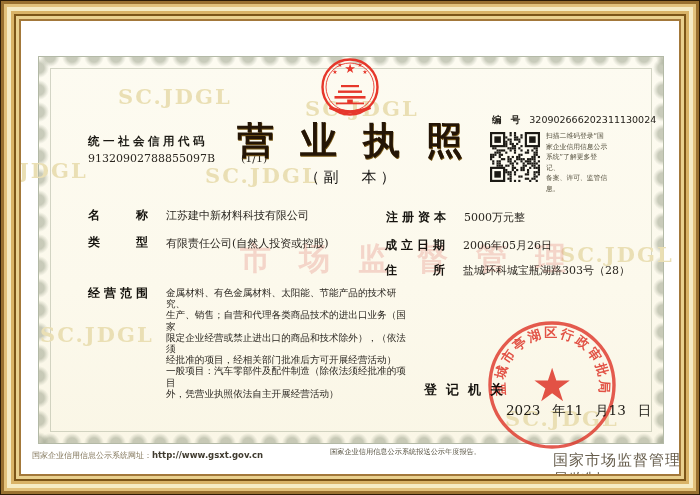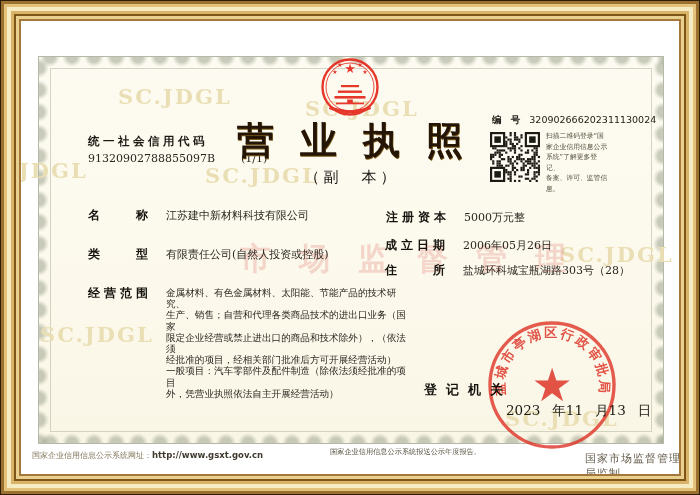--- a/index.html
+++ b/index.html
@@ -72,21 +72,21 @@
 
   .registrar{left:424px;top:381px;font-size:13px;font-weight:bold;letter-spacing:9px;color:#15130e;}
   .seal{left:484px;top:317px;width:136px;height:136px;z-index:4;mix-blend-mode:multiply;opacity:.92;}
   .dateline{left:506px;top:402px;display:flex;gap:12px;font-size:13.5px;color:#1c1a15;font-family:"DejaVu Serif",serif;}
 
   
   .foot{position:absolute;z-index:3;}
   .foot-left{left:32px;top:450px;font-size:8px;color:#82765a;}
   .foot-left b{color:#3f3a2e;font-size:8.5px;}
   .foot-mid{left:330px;top:447px;font-size:7.2px;line-height:9.6px;color:#55503f;}
-  .foot-right{left:553px;top:451px;font-size:11px;letter-spacing:1px;color:#665d4c;margin-left:32px;}
+  .foot-right{left:553px;top:451px;font-size:15px;letter-spacing:1px;color:#665d4c;}
 
   .emblem{left:320px;top:56px;width:60px;height:62px;z-index:4;}
 </style>
 </head>
 <body>
 
 <div class="stage">
 
   <div class="frame"></div>
 
@@ -315,21 +315,21 @@
       </svg>
     <div class="abs qr-caption preline">扫描二维码登录“国
 家企业信用信息公示
 系统”了解更多登记、
 备案、许可、监管信息。</div>
 
     <div class="row" style="left:88px;top:207px;">
       <span class="flabel">名　　称</span>
       <span class="fvalue">江苏建中新材料科技有限公司</span>
     </div>
-    <div class="row" style="left:88px;top:246px;">
+    <div class="row" style="left:88px;top:234px;align-items:center;">
       <span class="flabel">类　　型</span>
       <span class="fvalue">有限责任公司(自然人投资或控股)</span>
     </div>
     <div class="row" style="left:88px;top:285px;">
       <span class="flabel">经营范围</span>
       <span class="fvalue small preline">金属材料、有色金属材料、太阳能、节能产品的技术研究、
 生产、销售；自营和代理各类商品技术的进出口业务（国家
 限定企业经营或禁止进出口的商品和技术除外），（依法须
 经批准的项目，经相关部门批准后方可开展经营活动）
 一般项目：汽车零部件及配件制造（除依法须经批准的项目

